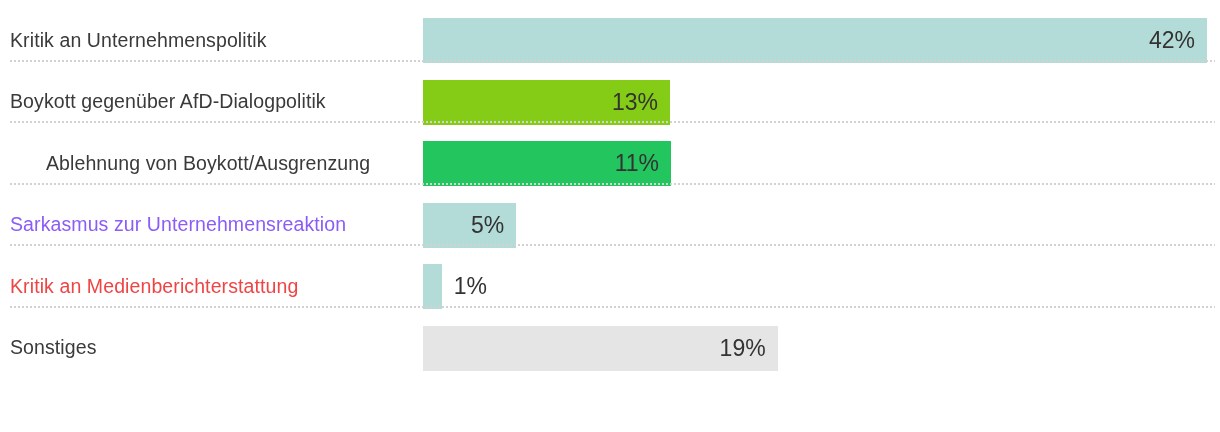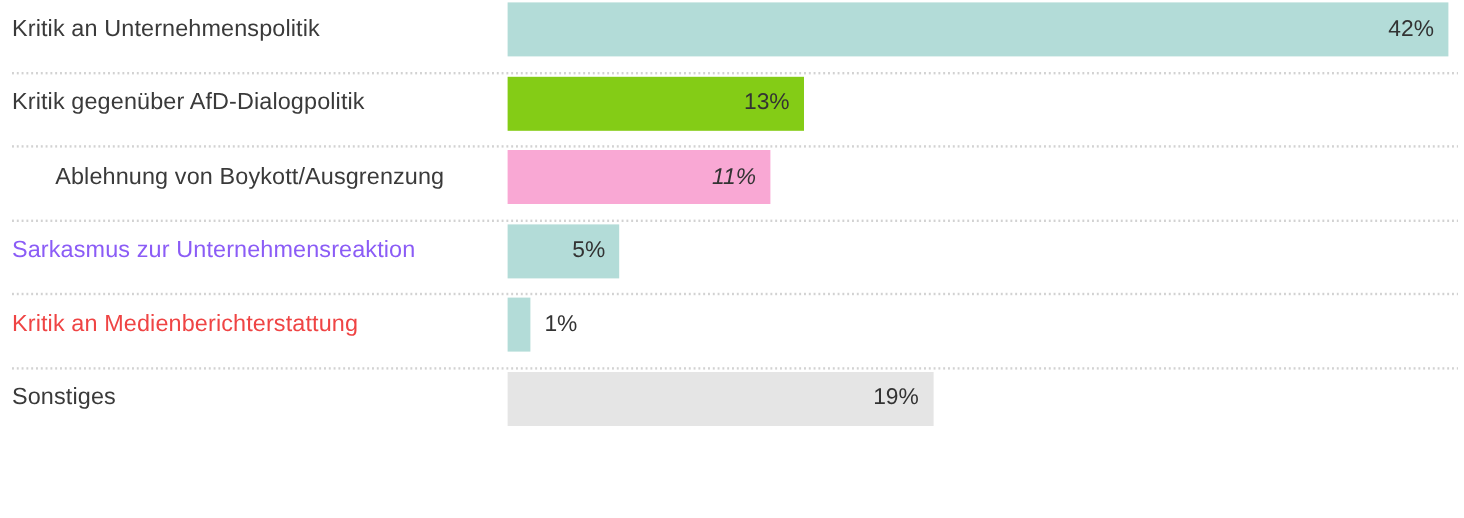--- a/index.html
+++ b/index.html
@@ -36,21 +36,21 @@
     height: 2px;
     background-image: linear-gradient(to right, #d2d2d2 0 2px, rgba(255,255,255,0) 2px 4px);
     background-size: 4px 2px;
     background-repeat: repeat-x;
   }
 
   .row-inner {
     position: absolute;
     left: 0;
     right: 0;
-    top: 0;
+    top: 16px;
     height: 48px;
     display: flex;
     align-items: center;
     text-align: right;
   }
 
   .cat-label {
     position: absolute;
     left: 10px;
     top: 0;
@@ -77,21 +77,21 @@
     background: #b3dcd8;
     display: flex;
     align-items: center;
     justify-content: flex-end;
     box-sizing: border-box;
     padding-right: 12px;
     min-width: 18px;
   }
 
   .bar .value {
-    font-size: 19px;
+    font-size: 23px;
     color: #333333;
     white-space: nowrap;
   }
 
   
   .bar.outside {
     padding-right: 0;
     justify-content: flex-start;
   }
   .bar.outside .value {
@@ -112,35 +112,35 @@
         <div class="bar" style="width: 784px; background: rgb(179, 220, 216);">
           <span class="value" style="color: rgb(51, 51, 51);">42%</span>
         </div>
       </div>
     </div>
     <div class="divider"></div>
   </div>
 
   <div class="row">
     <div class="row-inner">
-      <div class="cat-label" style="color: rgb(58, 58, 58);">Kritik gegenüber AfD-Dialogpolitik</div>
+      <div class="cat-label" style="color: rgb(58, 58, 58);">Boykott gegenüber AfD-Dialogpolitik</div>
       <div class="bar-track">
         <div class="bar" style="width: 247px; background: #84cc16;">
           <span class="value" style="color: rgb(51, 51, 51);">13%</span>
         </div>
       </div>
     </div>
     <div class="divider"></div>
   </div>
 
   <div class="row">
     <div class="row-inner">
       <div class="cat-label" style="color: rgb(58, 58, 58); margin-left: 36px;">Ablehnung von Boykott/Ausgrenzung</div>
       <div class="bar-track">
-        <div class="bar" style="width: 219px; background: #f9a8d4; font-style: italic;">
+        <div class="bar" style="width: 248px; background: #22c55e;">
           <span class="value" style="color: rgb(51, 51, 51);">11%</span>
         </div>
       </div>
     </div>
     <div class="divider"></div>
   </div>
 
 
   <div class="row">
     <div class="row-inner">

